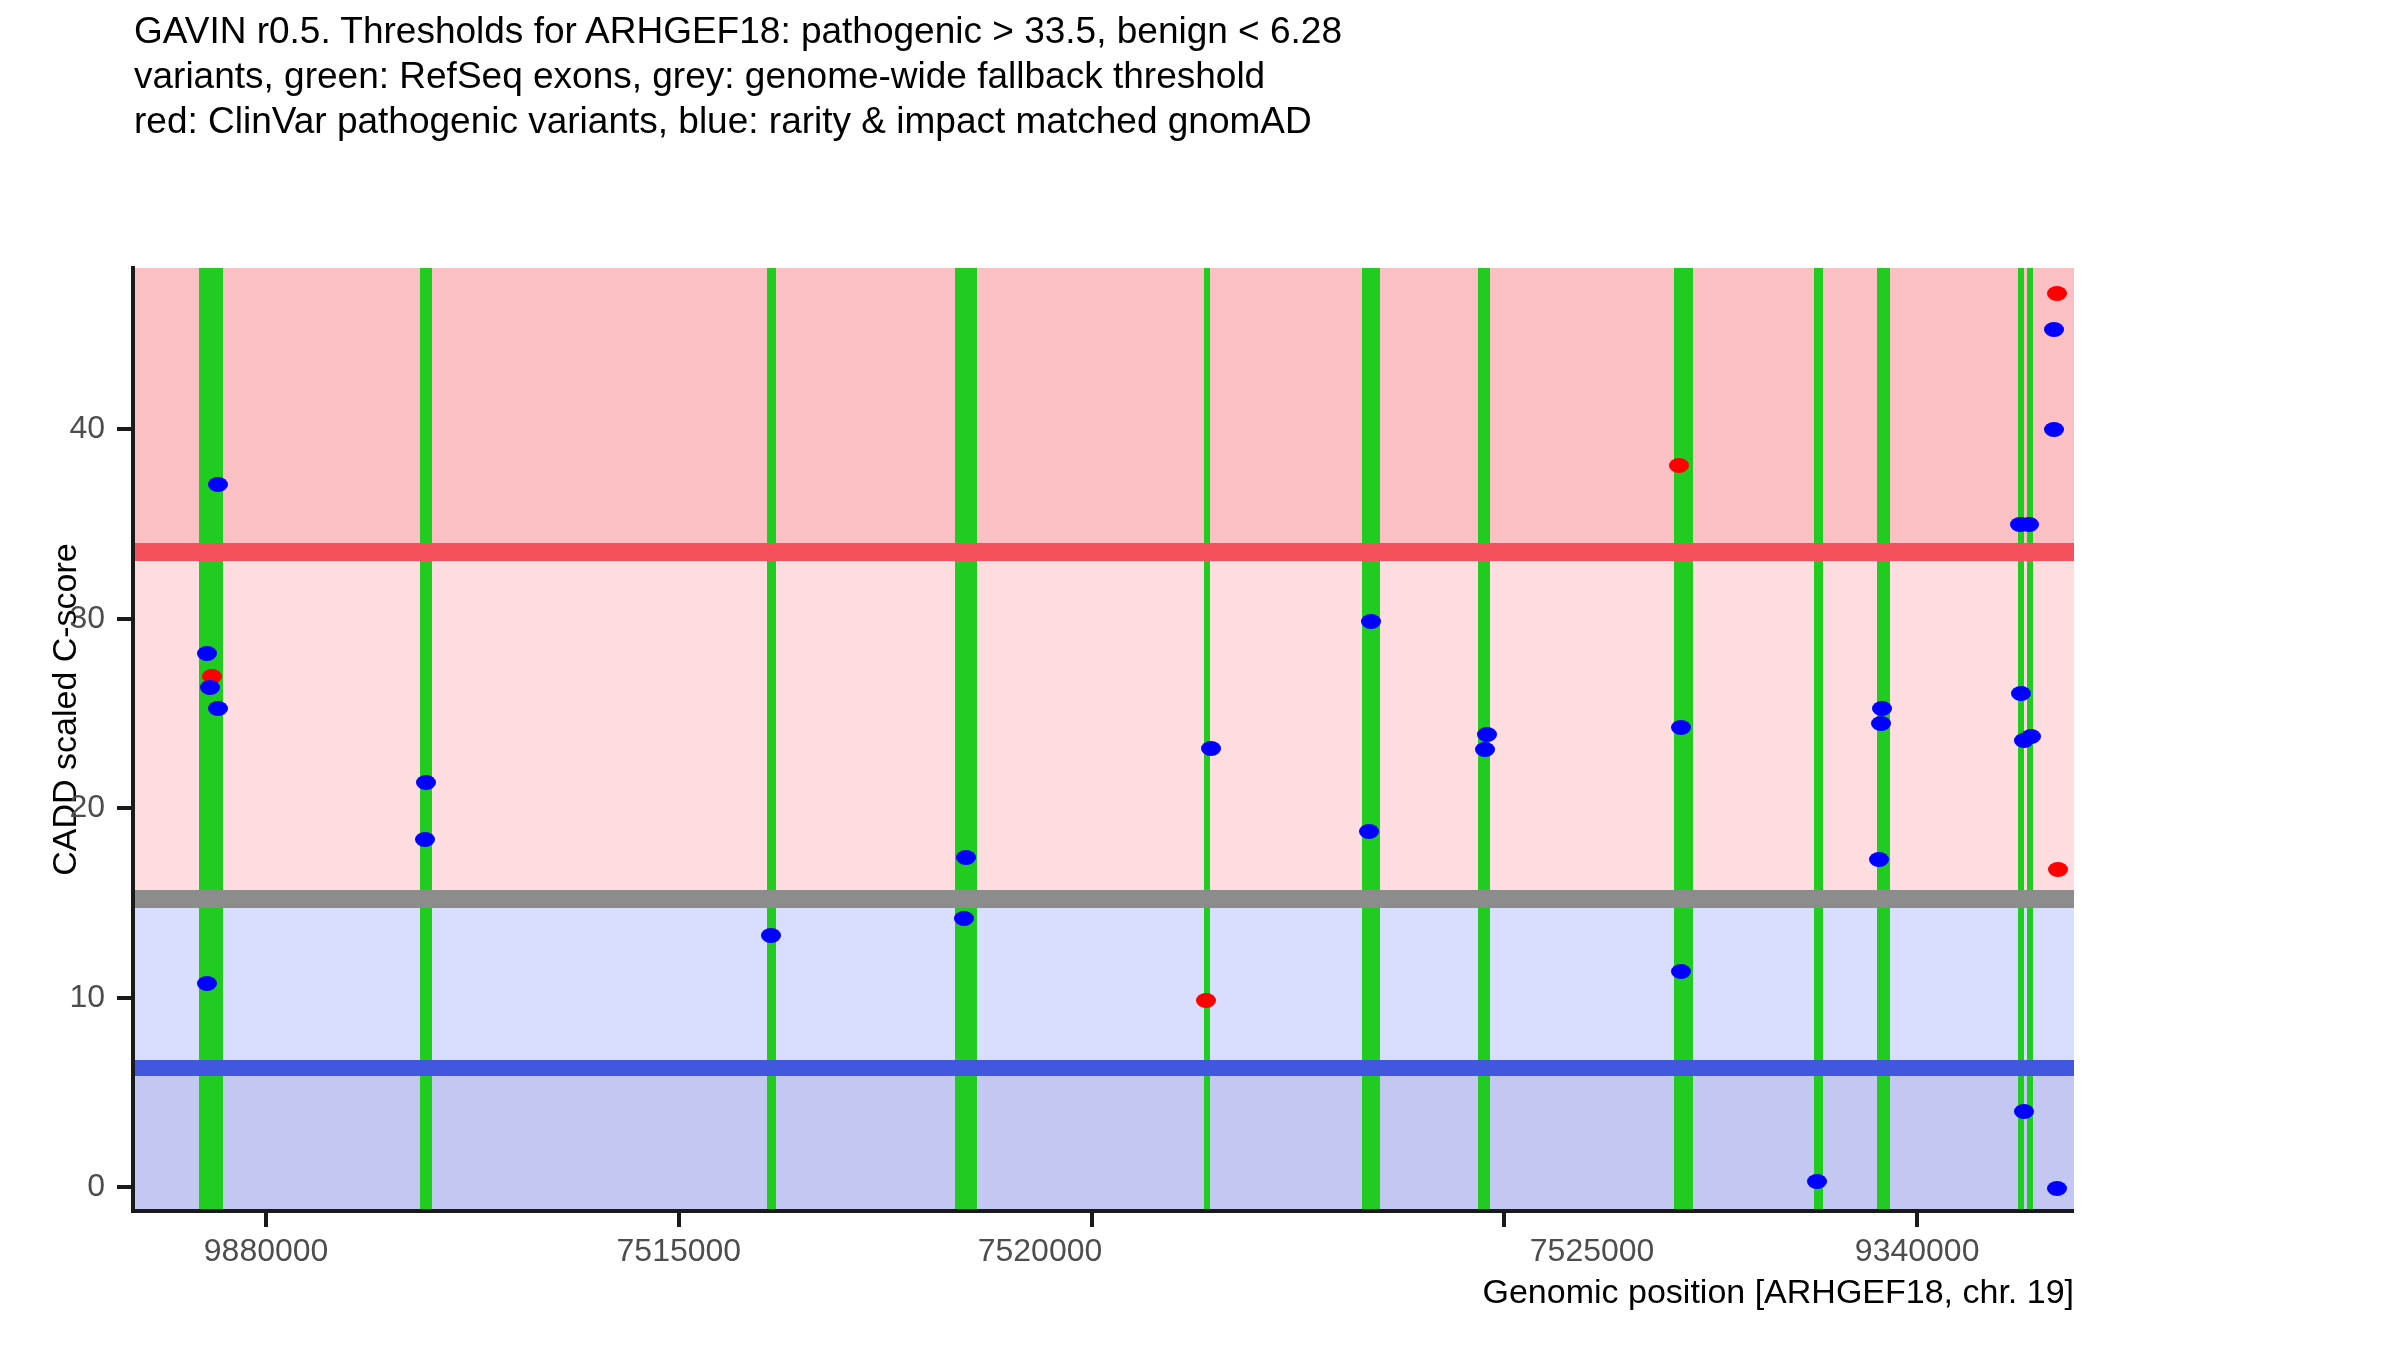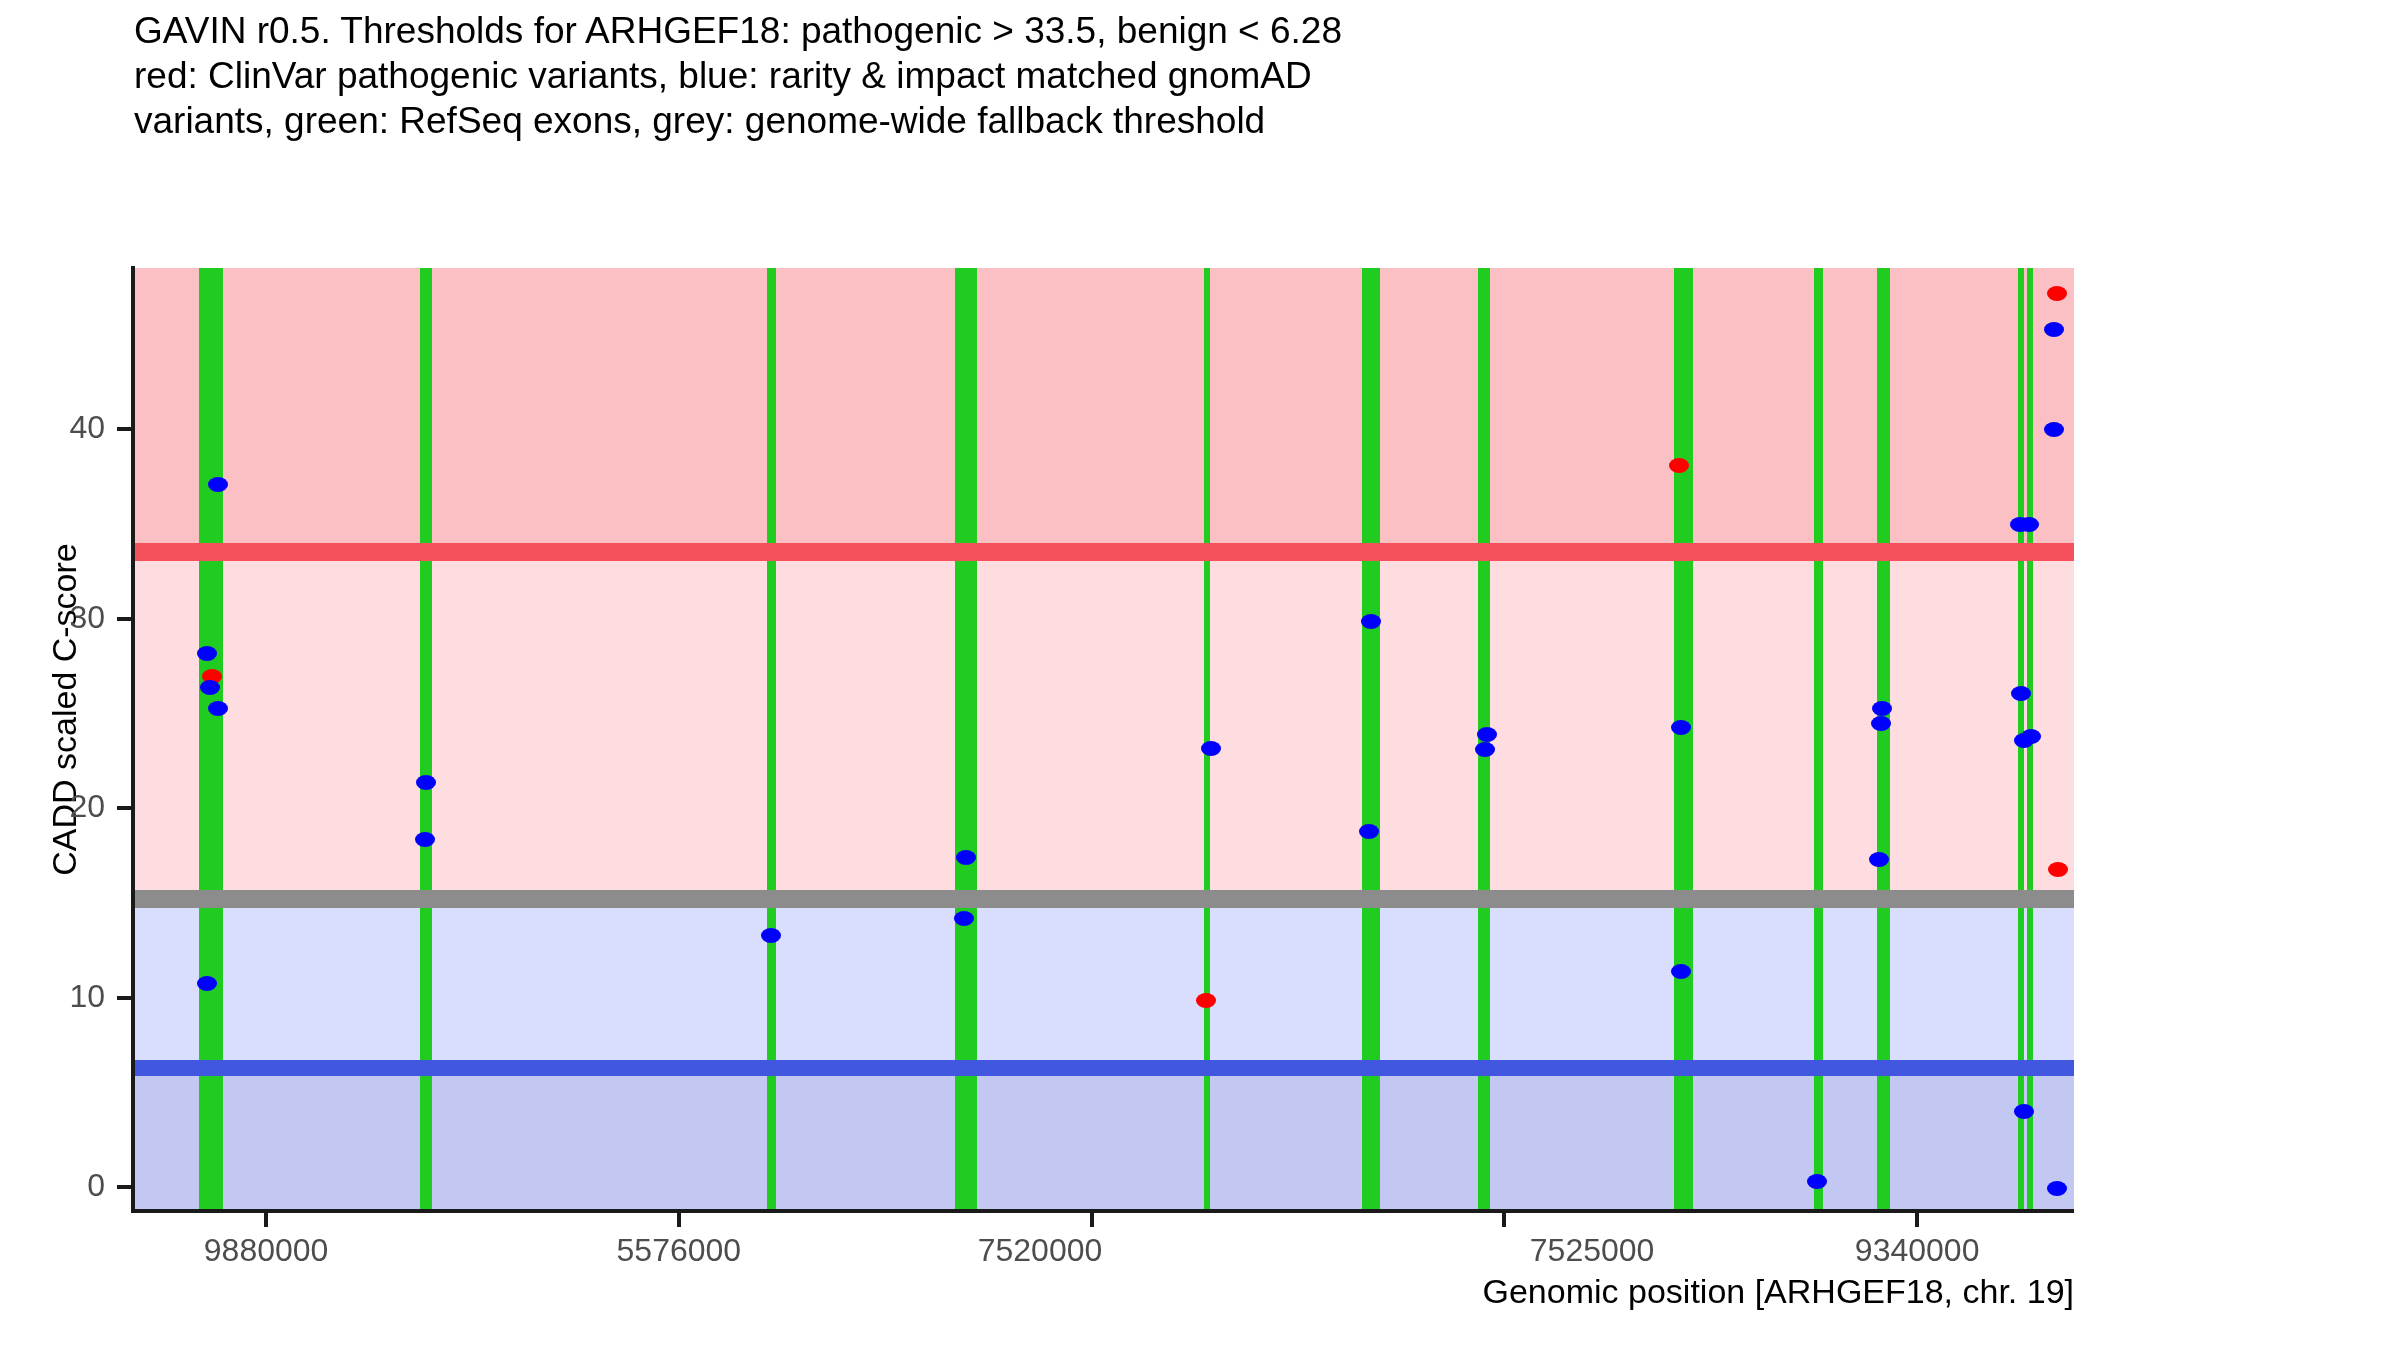--- a/index.html
+++ b/index.html
@@ -42,22 +42,22 @@
   .xtick-mark{position:absolute;top:1213px;width:4px;height:14px;background:#1a1a1a;}
   .xtick-lab{position:absolute;top:1232px;width:300px;margin-left:-150px;text-align:center;font-size:32px;color:#4d4d4d;}
 </style>
 </head>
 <body>
 
 <div id="root">
 
   <div id="title-block">
     <div class="title-line">GAVIN r0.5. Thresholds for ARHGEF18: pathogenic &gt; 33.5, benign &lt; 6.28</div>
+    <div class="title-line">variants, green: RefSeq exons, grey: genome-wide fallback threshold</div>
     <div class="title-line">red: ClinVar pathogenic variants, blue: rarity &amp; impact matched gnomAD</div>
-    <div class="title-line">variants, green: RefSeq exons, grey: genome-wide fallback threshold</div>
   </div>
 
   <div id="panel">
       <div class="band" style="top: 0px; height: 284.306px; background: rgb(251, 192, 196);"></div>
       <div class="band" style="top: 284.306px; height: 346.853px; background: rgb(253, 221, 224);"></div>
       <div class="band" style="top: 631.159px; height: 169.067px; background: rgb(217, 222, 255);"></div>
       <div class="band" style="top: 800.226px; height: 141.774px; background: rgb(195, 200, 243);"></div>
       <div class="exon" style="left: 65.217px; width: 23.9404px; background: rgb(31, 204, 31);"></div>
       <div class="exon" style="left: 286.46px; width: 11.5574px; background: rgb(31, 204, 31);"></div>
       <div class="exon" style="left: 632.77px; width: 9.49362px; background: rgb(31, 204, 31);"></div>
@@ -124,21 +124,21 @@
       <div class="ytick-lab" style="top: 788.181px; left: -95px; width: 200px;">20</div>
       <div class="ytick-mark" style="top: 616.644px;"></div>
       <div class="ytick-lab" style="top: 598.644px; left: -95px; width: 200px;">30</div>
       <div class="ytick-mark" style="top: 427.107px;"></div>
       <div class="ytick-lab" style="top: 409.107px; left: -95px; width: 200px;">40</div>
     </div>
   <div id="xtick-layer">
       <div class="xtick-mark" style="left: 264.085px;"></div>
       <div class="xtick-lab" style="left: 266.085px;">9880000</div>
       <div class="xtick-mark" style="left: 676.851px;"></div>
-      <div class="xtick-lab" style="left: 678.851px;">5576000</div>
+      <div class="xtick-lab" style="left: 678.851px;">7515000</div>
       <div class="xtick-mark" style="left: 1089.62px;"></div>
       <div class="xtick-lab" style="left: 1040px;">7520000</div>
       <div class="xtick-mark" style="left: 1502.38px;"></div>
       <div class="xtick-lab" style="left: 1504.38px; text-align: right;">7525000</div>
       <div class="xtick-mark" style="left: 1915.15px;"></div>
       <div class="xtick-lab" style="left: 1917.15px;">9340000</div>
     </div>
 
 </div>
 

